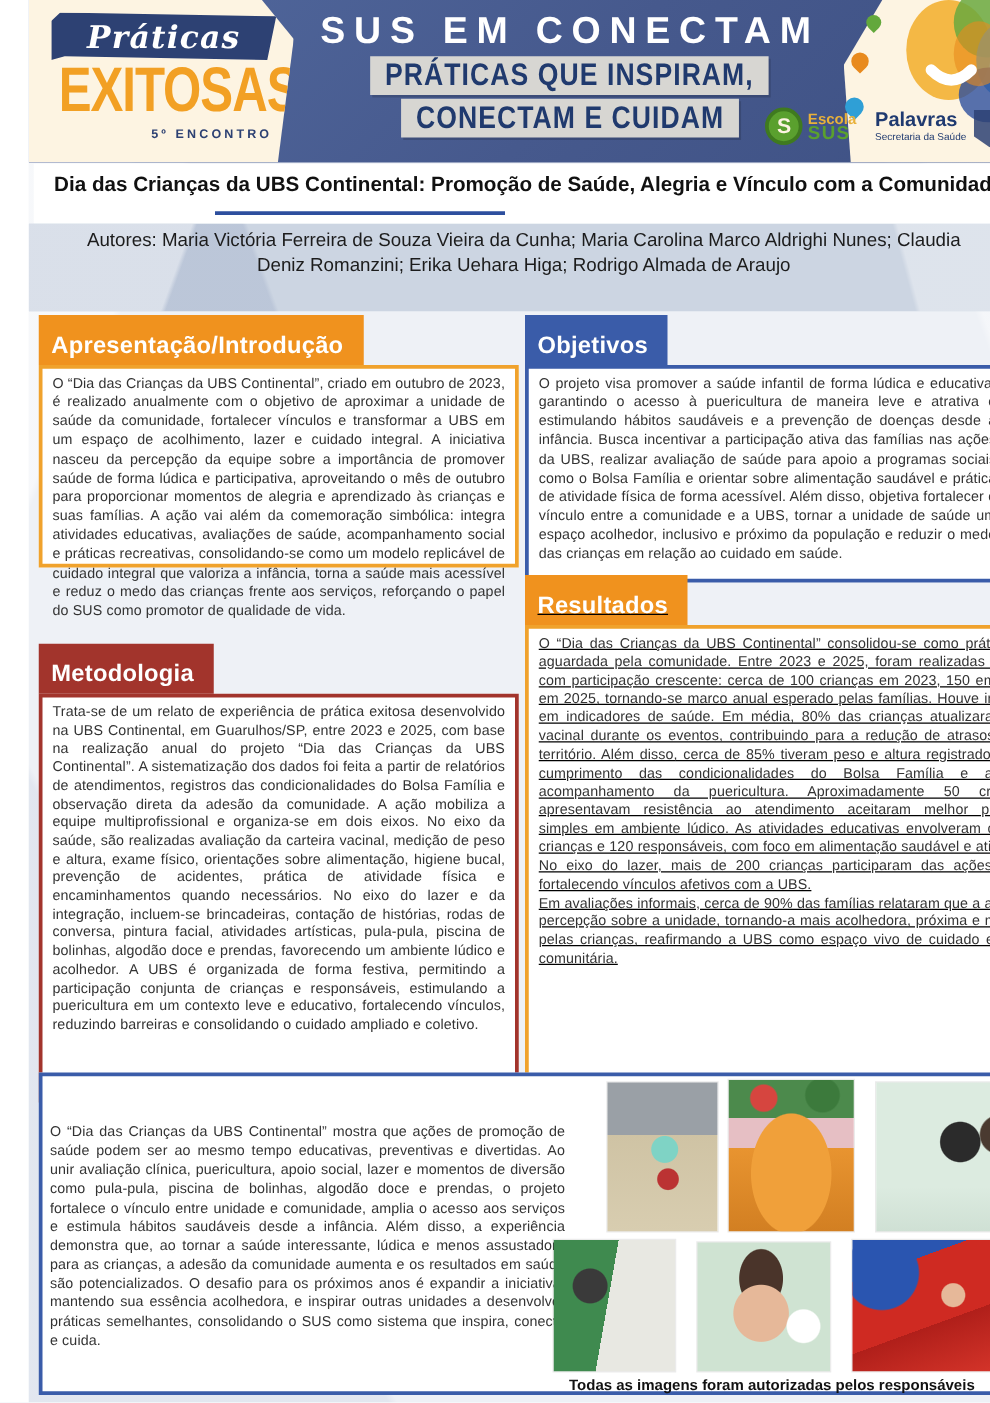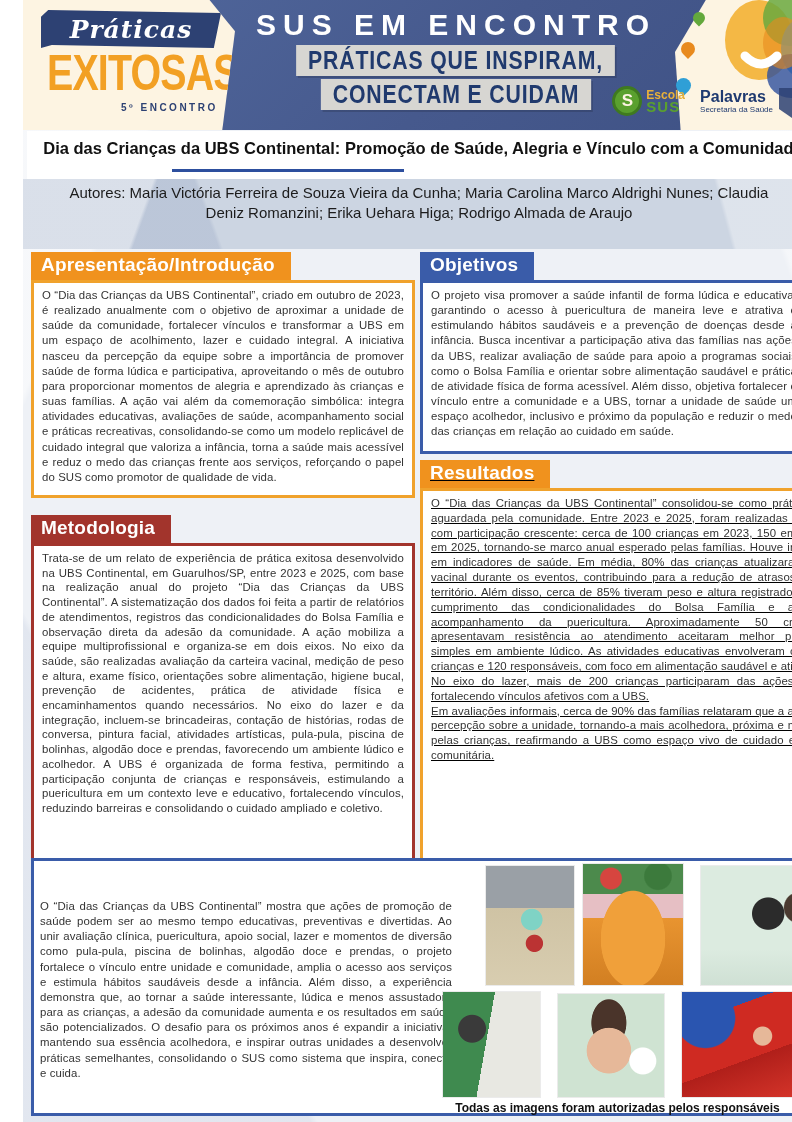--- a/index.html
+++ b/index.html
@@ -73,33 +73,33 @@
       linear-gradient(255deg, rgba(255,255,255,.35) 0 12%, transparent 12.5%),
       linear-gradient(70deg, rgba(150,165,195,.30) 0 24%, transparent 24.5%),
       #ccd5e2;
     text-align:center; }
   .authors{ margin:4px auto 0; width:700px; font-size:15px; color:#1c1c1c; line-height:20px; }
   .keywords{ margin-top:4px; font-size:12.5px; color:#1c1c1c; }
 
   
   .section{ position:absolute; }
   .tab{ position:relative; z-index:2; width:fit-content; color:#fff; font-weight:800;
-    font-size:19px; padding:2px 16px 4px 10px; letter-spacing:.2px; }
+    font-size:19px; padding:14px 16px 4px 10px; letter-spacing:.2px; }
   .box{ background:#fff; padding:5px 8px 6px; }
   .body-text{ font-size:11.4px; color:#333; text-align:justify; line-height:1.33;
     letter-spacing:.1px; }
   .orange .tab{ background:#f0921e; }
   .orange .box{ border:3px solid #f0a22c; border-top:3px solid #f0a22c; }
   .blue .tab{ background:#3a5ca9; }
   .blue .box{ border:3px solid #3a5ca9; }
   .maroon .tab{ background:#a2342c; }
   .maroon .box{ border:3px solid #a2342c; }
 
   #sec-intro{ left:8px; top:252px; width:384px; }
-  #sec-intro .box{ height:218px; }
+  #sec-intro .box{ height:162px; }
   #sec-met{ left:8px; top:515px; width:384px; }
   #sec-met .box{ height:327px; }
   #sec-met .body-text{ line-height:1.29; }
   #sec-obj{ left:397px; top:252px; width:388px; }
   #sec-obj .box{ height:174px; }
   #sec-res{ left:397px; top:460px; width:452px;text-decoration:underline; }
   #sec-res .box{ height:385px; }
   #sec-res .body-text{ line-height:1.3; }
 
   
@@ -151,21 +151,21 @@
   <div class="header">
     <div class="left-banner">
       <div class="ribbon">
         <span>Práticas</span>
       </div>
       <div class="exitosas">EXITOSAS</div>
       <div class="encontro">5º ENCONTRO</div>
     </div>
 
     <div class="center-head">
-      <div class="sus-title">SUS EM ENCONTRO</div>
+      <div class="sus-title">SUS EM CONECTAM</div>
       <div><span class="gray-box">PRÁTICAS QUE INSPIRAM,</span></div>
       <div><span class="gray-box">CONECTAM E CUIDAM</span></div>
     </div>
 
     <div class="right-banner"></div>
     <div class="drops">
       <span class="drop green"></span>
       <span class="drop orange"></span>
       <span class="drop blue"></span>
     </div>

